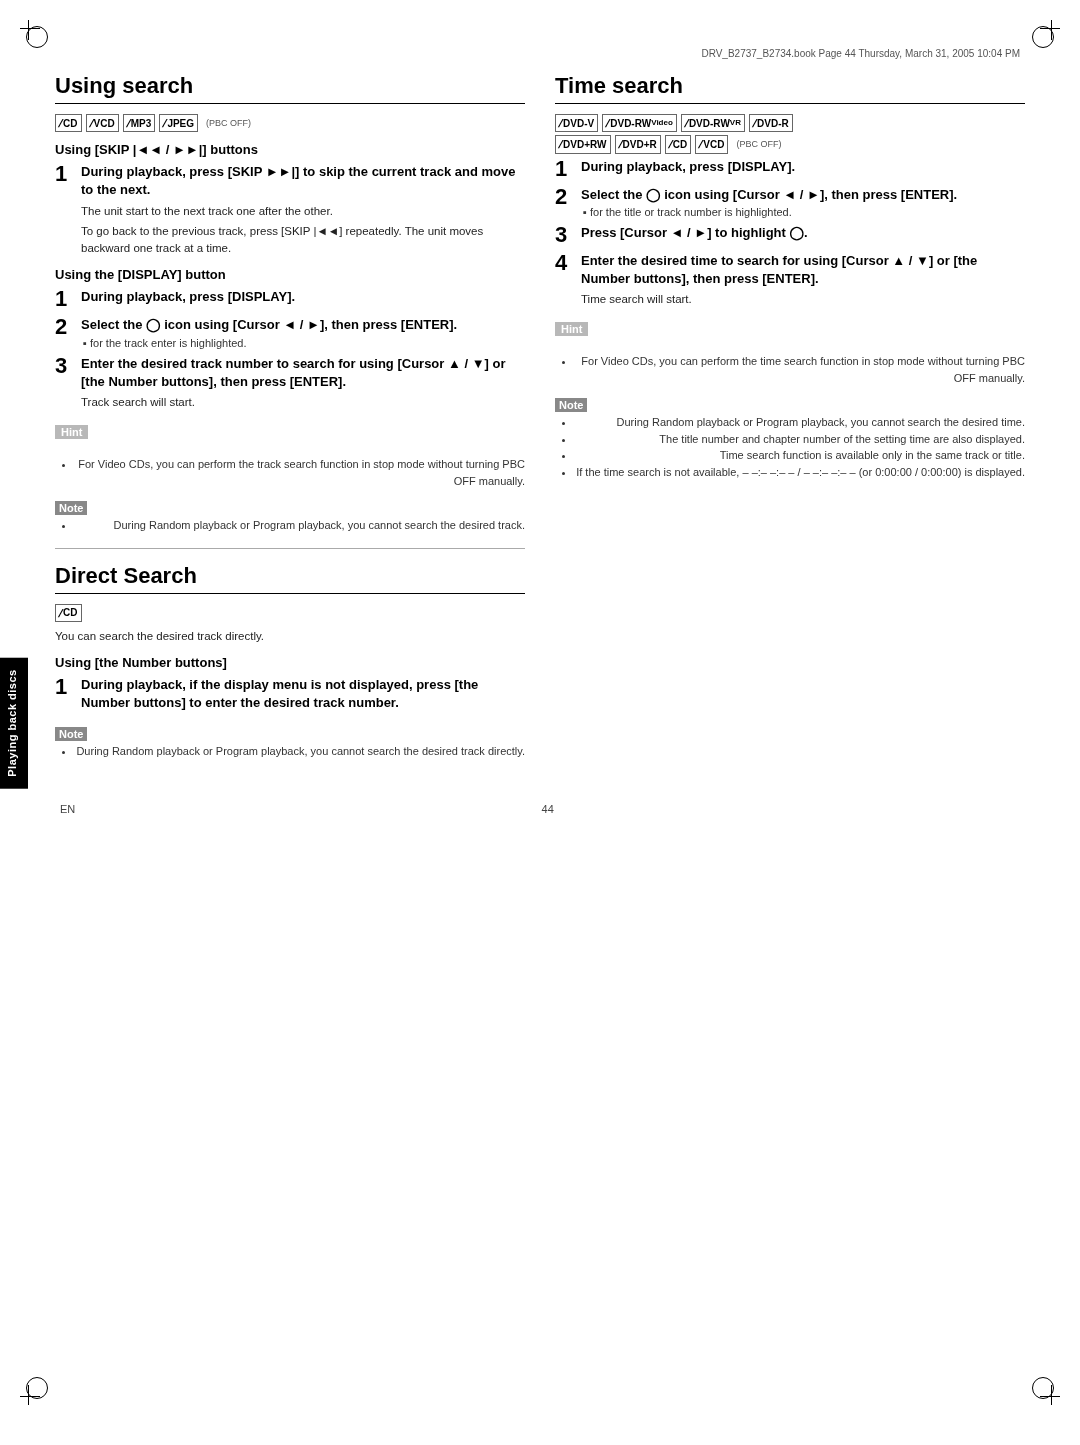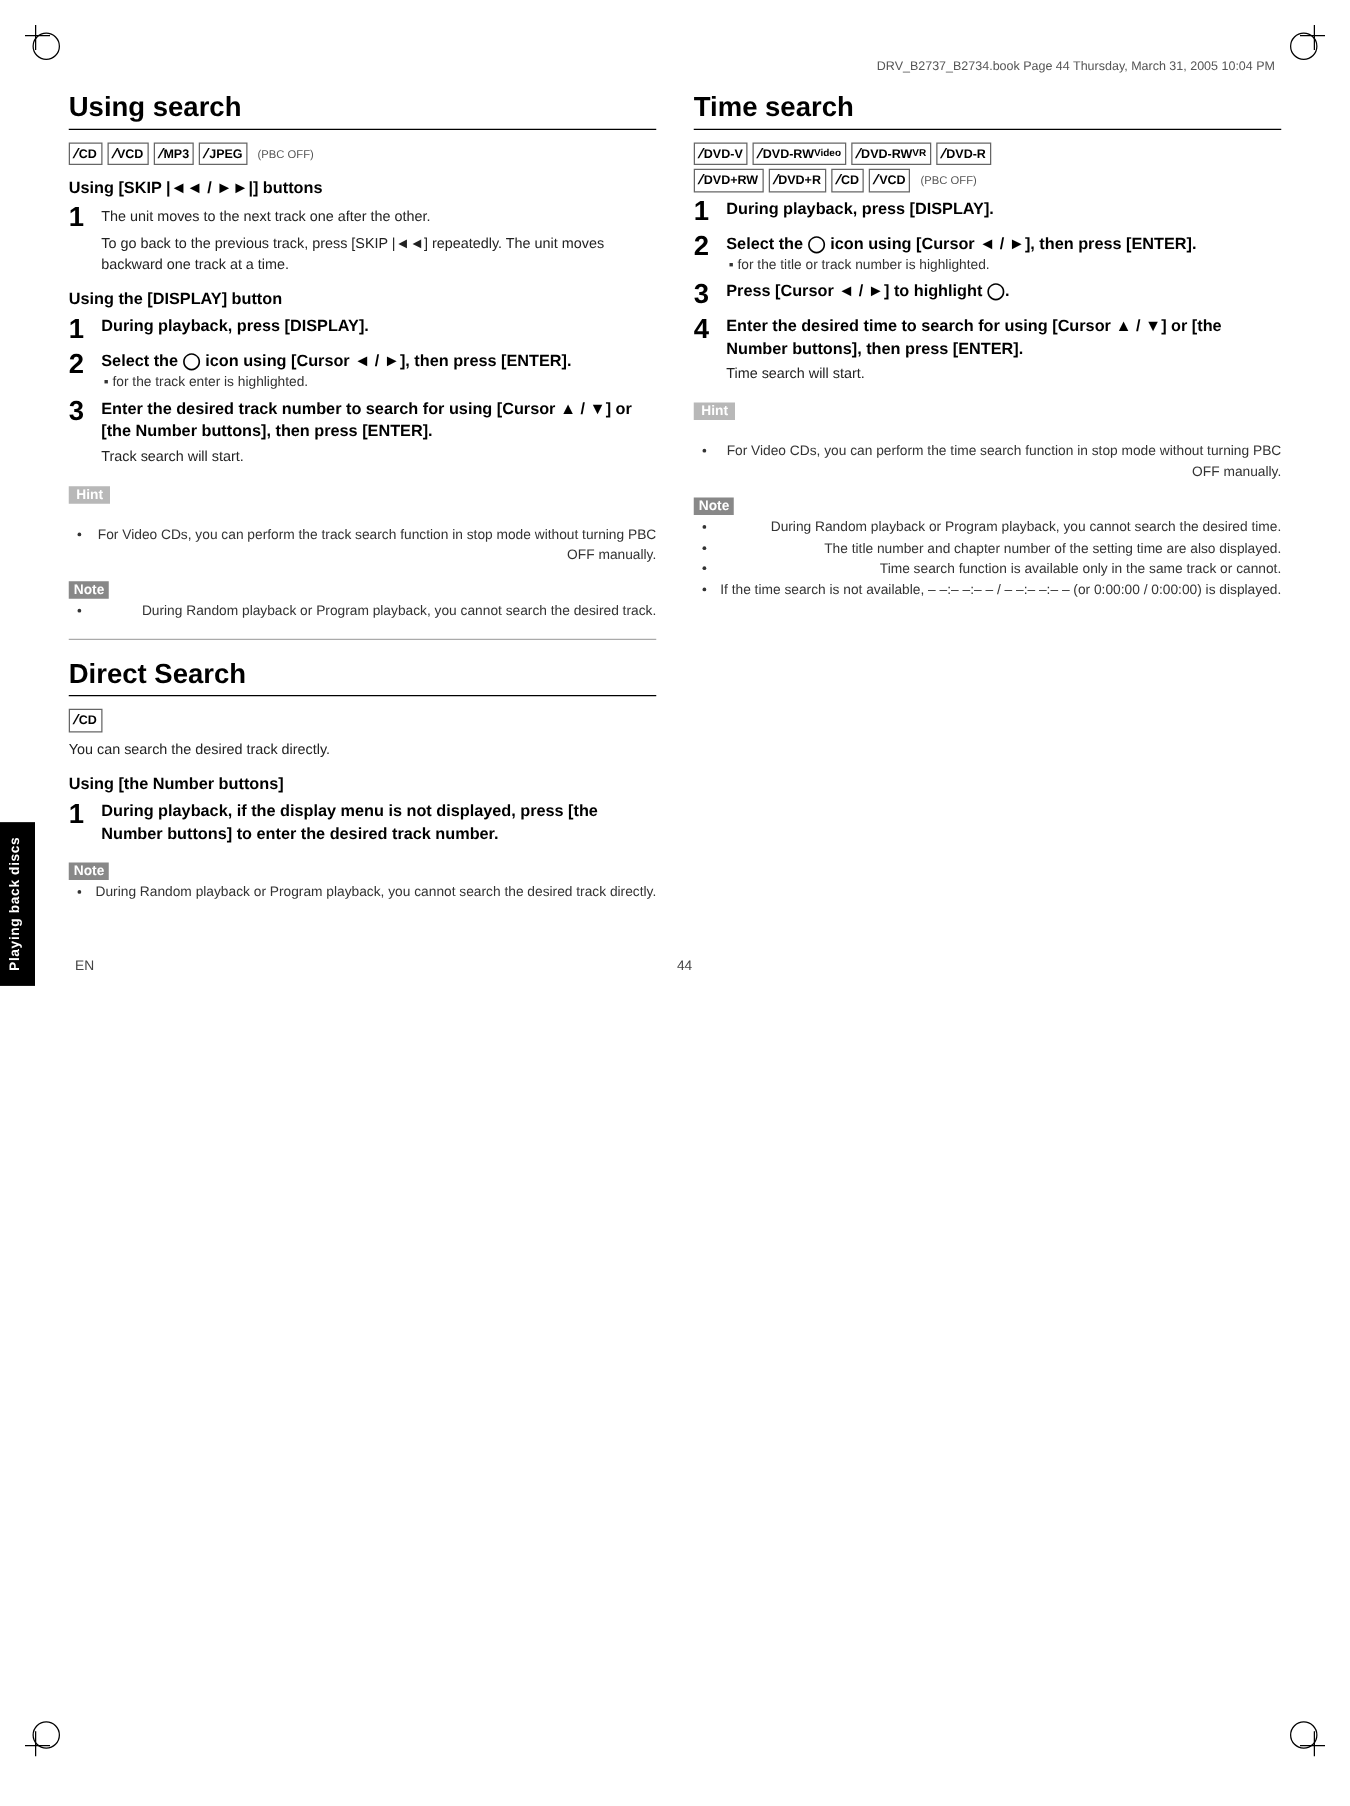--- a/index.html
+++ b/index.html
@@ -296,21 +296,22 @@
         <span class="pbc-off">(PBC OFF)</span>
       </div>
 
       
       <div class="subsection">Using [SKIP |◄◄ / ►►|] buttons</div>
 
       
       <div class="step">
         <div class="step-num">1</div>
         <div class="step-content">
-          <div class="step-normal">The unit moves to the next track one after the other.</div>
+          <div class="step-bold">During playback, press [SKIP ►►|] to skip the current track and move to the next.</div>
+          <div class="step-normal">The unit start to the next track one after the other.</div>
           <div class="step-normal">To go back to the previous track, press [SKIP |◄◄] repeatedly. The unit moves backward one track at a time.</div>
         </div>
       </div>
 
       
       <div class="subsection">Using the [DISPLAY] button</div>
 
       
       <div class="step">
         <div class="step-num">1</div>
@@ -439,21 +440,21 @@
       <div class="hint-box">Hint</div>
       <ul class="hint-content">
         <li>For Video CDs, you can perform the time search function in stop mode without turning PBC OFF manually.</li>
       </ul>
 
       
       <div class="note-box">Note</div>
       <ul class="note-content">
         <li>During Random playback or Program playback, you cannot search the desired time.</li>
         <li>The title number and chapter number of the setting time are also displayed.</li>
-        <li>Time search function is available only in the same track or cannot.</li>
+        <li>Time search function is available only in the same track or title.</li>
         <li>If the time search is not available, – –:– –:– – / – –:– –:– – (or 0:00:00 / 0:00:00) is displayed.</li>
       </ul>
 
     </div>
 
   </div>
 
   <div class="page-footer">
     <span>EN</span>
     <span>44</span>

